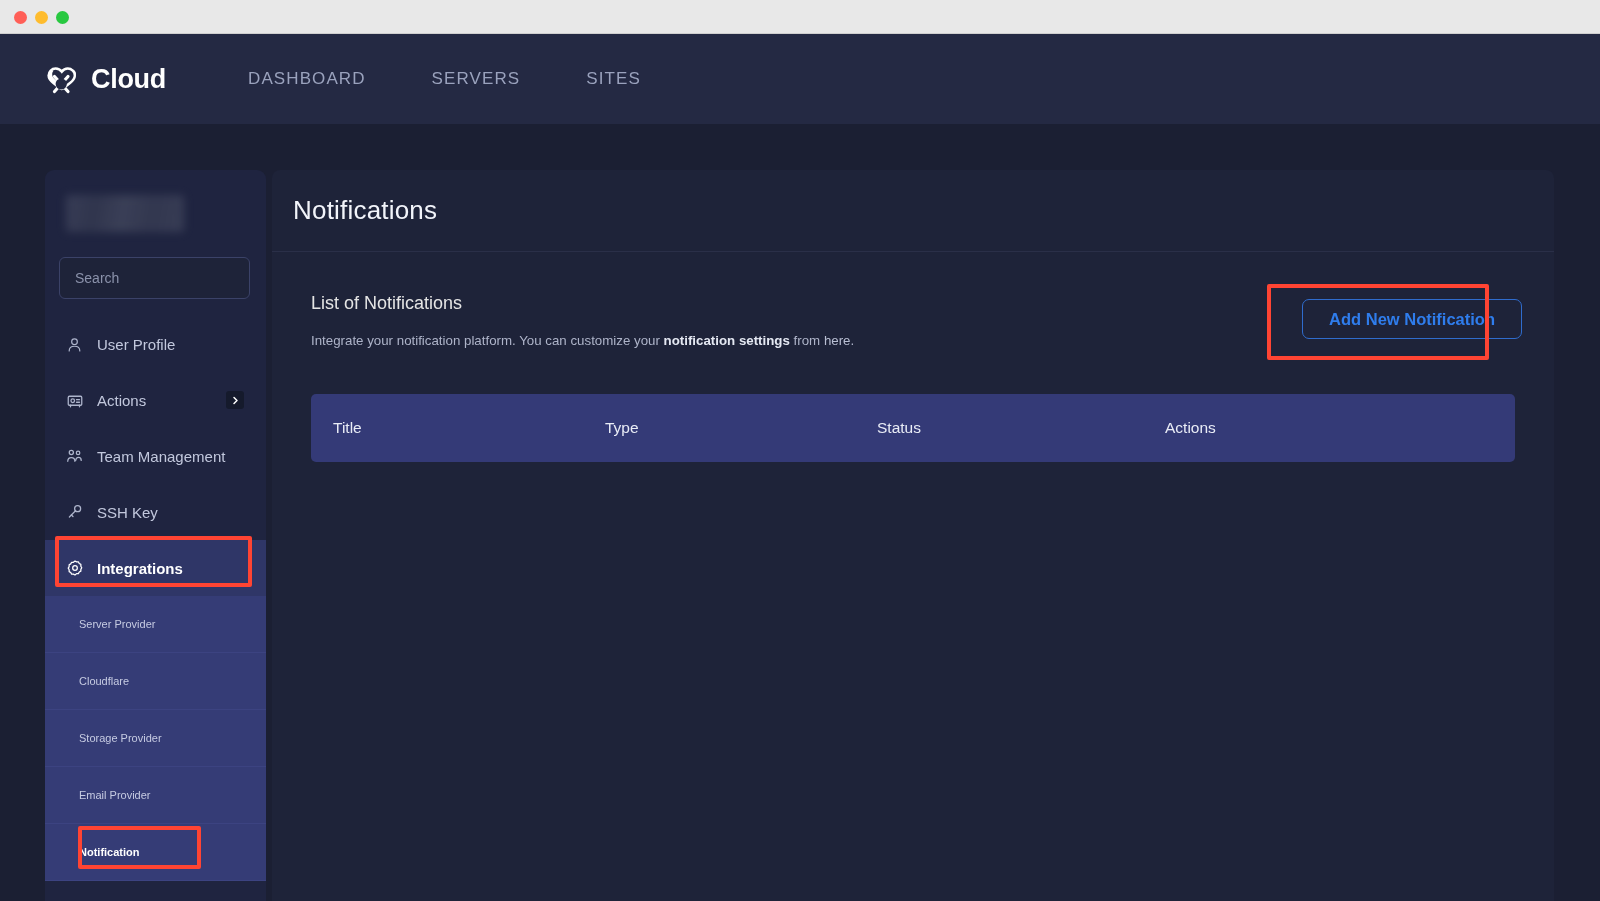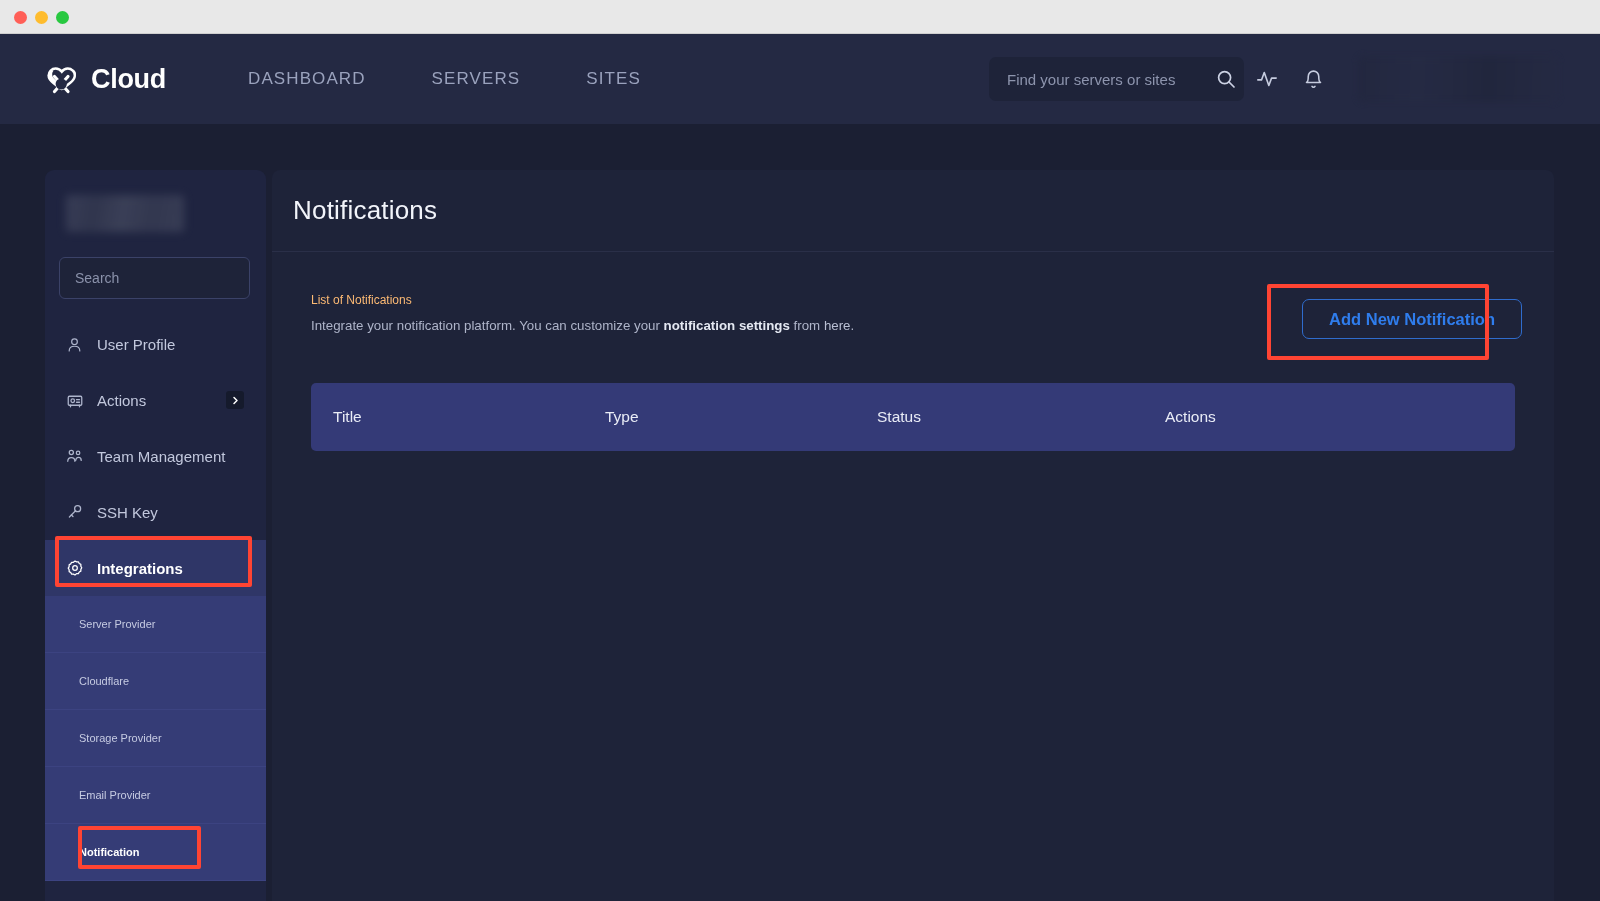--- a/index.html
+++ b/index.html
@@ -250,23 +250,23 @@
     font-weight: normal;
     letter-spacing: .2px;
   }
   .content-body { position: relative; padding: 41px 23px 0 39px; }
   .section-row {
     display: flex;
     align-items: flex-start;
     justify-content: space-between;
   }
   .section-title {
-    color: #fdba74;
-    font-size: 12px;
-    margin-bottom: 9px;
+    color: #e5e5e5;
+    font-size: 18px;
+    margin-bottom: 17px;
   }
   .section-desc {
     color: #aeb4c9;
     font-size: 13.3px;
     line-height: 1.45;
   }
   .section-desc b { color: #e4e8f2; font-weight: bold; }
   .section-desc a {
     color: #b9bfd3;
     cursor: pointer;
@@ -336,43 +336,20 @@
     </span>
     <span class="brand-text">Cloud</span>
   </div>
 
   <nav class="mainnav">
     <span class="mainnav-item">DASHBOARD</span>
     <span class="mainnav-item">SERVERS</span>
     <span class="mainnav-item">SITES</span>
   </nav>
 
-  <div class="top-right">
-    <div class="topsearch">
-      <input type="text" placeholder="Find your servers or sites" style="">
-      <span>
-        <svg width="20" height="20" viewBox="0 0 20 20" fill="none" stroke="#ccd2e4" stroke-width="1.7">
-          <circle cx="8.6" cy="8.6" r="6"></circle>
-            <line x1="13" y1="13" x2="18" y2="18" stroke-linecap="round"></line>
-        </svg>
-      </span>
-    </div>
-    <div class="icon-btn">
-      <svg width="22" height="22" viewBox="0 0 24 24" fill="none" stroke="#c6ccdf" stroke-width="1.8" stroke-linecap="round" stroke-linejoin="round">
-        <polyline points="2,13 6,13 9,5 14,19 17,11 22,11"></polyline>
-      </svg>
-    </div>
-    <div class="icon-btn">
-      <svg width="21" height="22" viewBox="0 0 24 24" fill="none" stroke="#c6ccdf" stroke-width="1.8" stroke-linecap="round" stroke-linejoin="round">
-        <path d="M18 9a6 6 0 1 0-12 0c0 6-2 7-2 7h16s-2-1-2-7"></path>
-        <path d="M10.3 20.5a2 2 0 0 0 3.4 0"></path>
-      </svg>
-    </div>
-    <div class="user-chip"></div>
-  </div>
 </div>
 
 <div class="page">
 
   <aside class="sidebar">
 
     <div class="sb-user-blur"></div>
 
     <div class="sb-search">
       <input type="text" placeholder="Search" style="">

